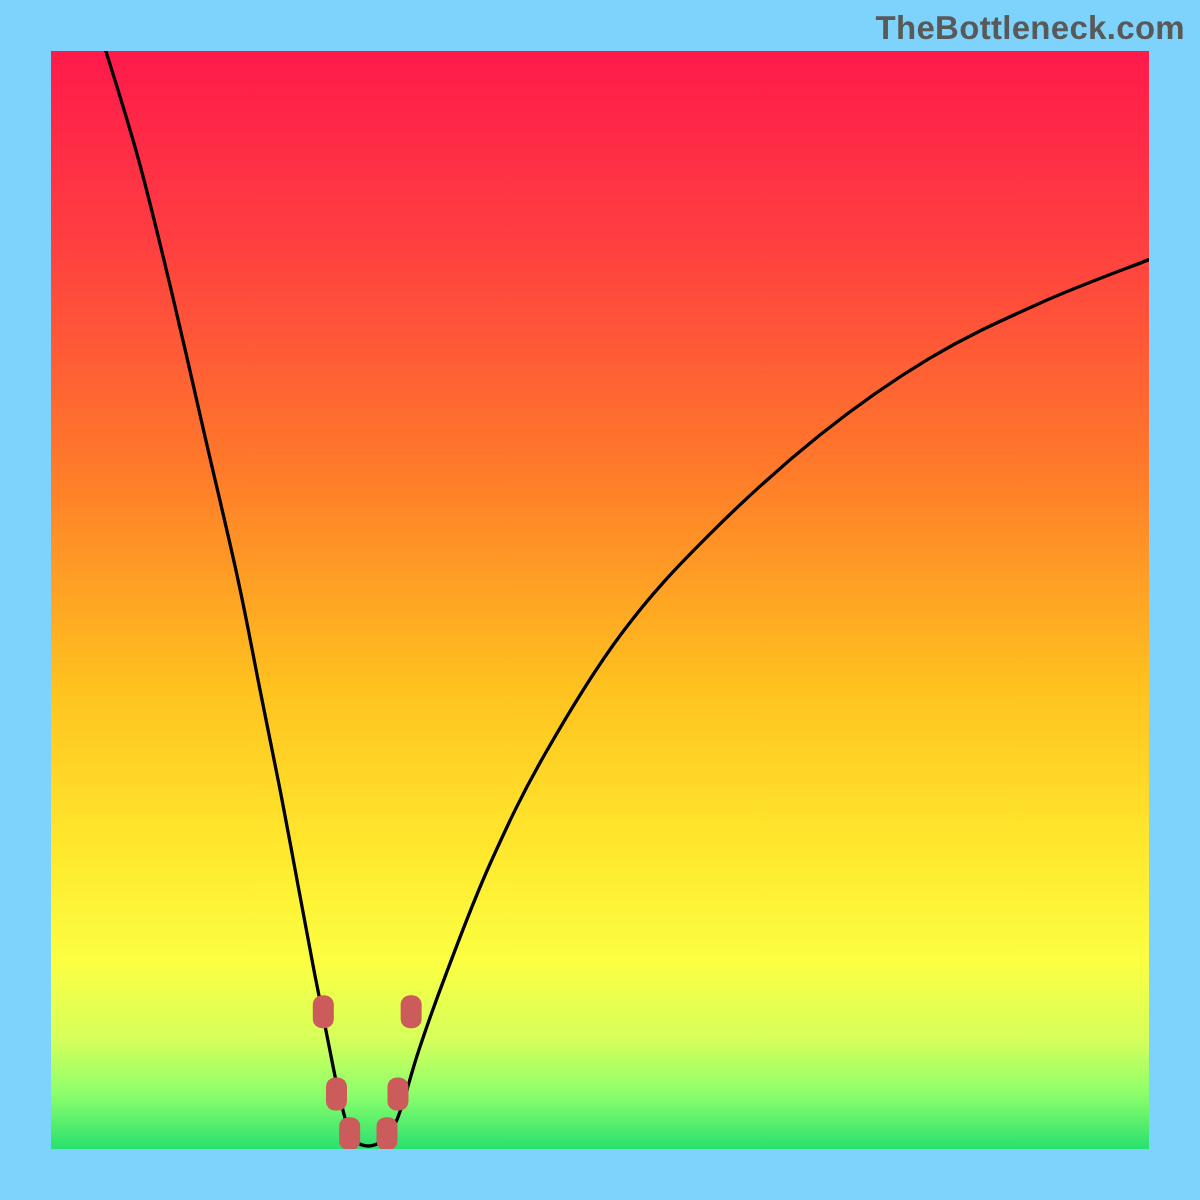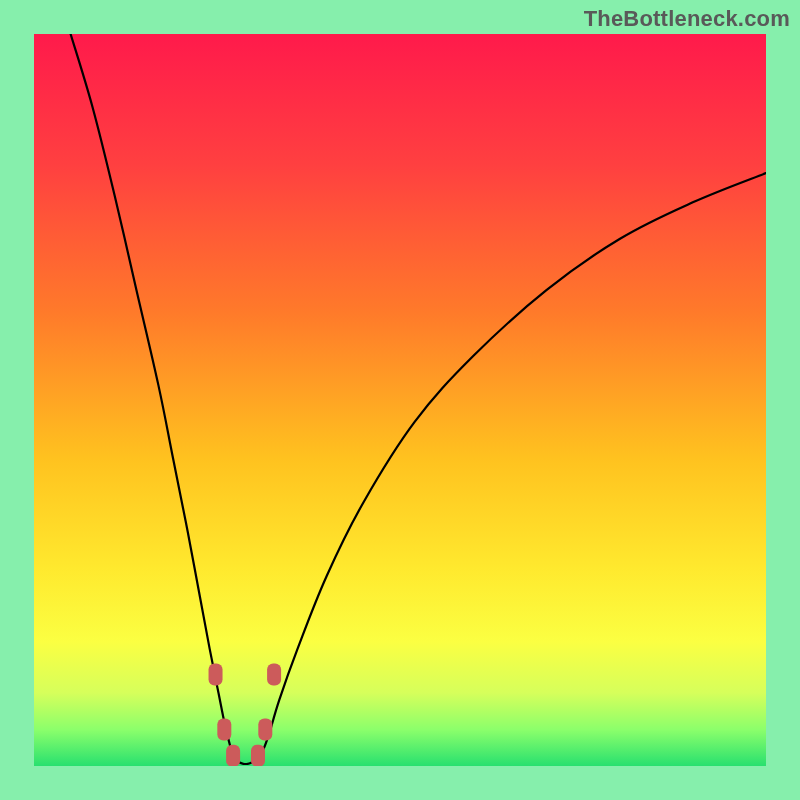--- a/index.html
+++ b/index.html
@@ -1,21 +1,21 @@
 <!DOCTYPE html>
 <html><head>
 <meta charset="utf-8">
 <style>
   * { margin: 0; padding: 0; box-sizing: border-box; }
   html, body { width: 800px; height: 800px; background: #000; overflow: hidden; }
   .frame {
     position: relative;
     width: 800px;
     height: 800px;
-    background: #86efac;
+    background: #7dd3fc;
   }
   .watermark {
     position: absolute;
     top: 6px;
     right: 10px;
     font-family: Arial, Helvetica, sans-serif;
     font-size: 22px;
     font-weight: 600;
     color: #595959;
     letter-spacing: 0.2px;

